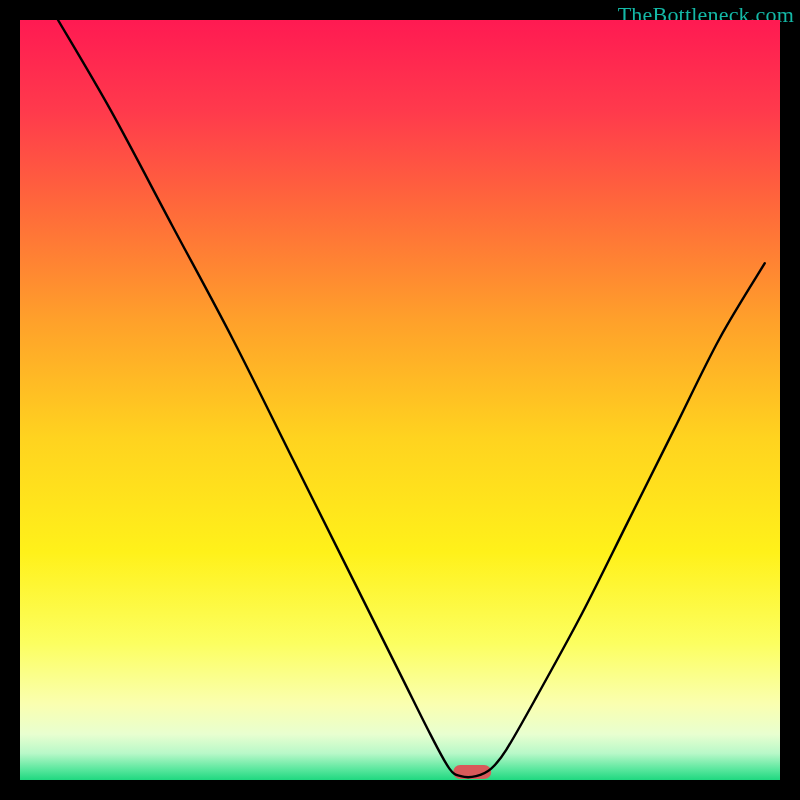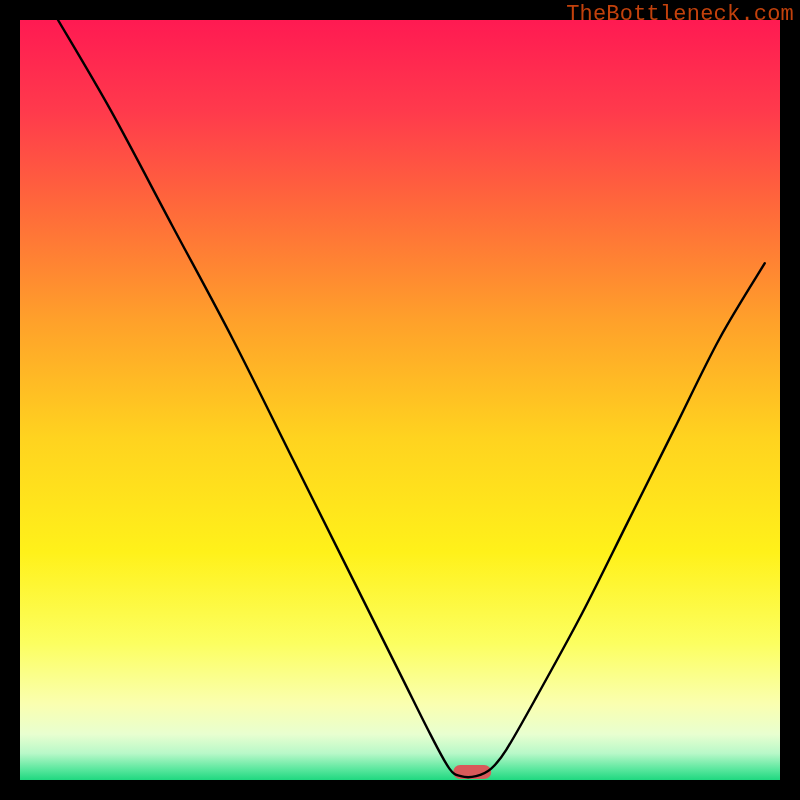--- a/index.html
+++ b/index.html
@@ -20,24 +20,24 @@
     position: absolute;
     left: 20px;
     top: 20px;
     width: 760px;
     height: 760px;
   }
   .watermark {
     position: absolute;
     top: 2px;
     right: 6px;
-    font-family: Liberation Mono, monospace;
+    font-family: Liberation Serif, serif;
     font-size: 22px;
     font-weight: 500;
-    color: #c2410c;
+    color: #14b8a6;
     letter-spacing: 0.2px;
     margin-left: 17px;
   }
   svg {
     display: block;
   }
 </style>
 </head>
 <body>
 

